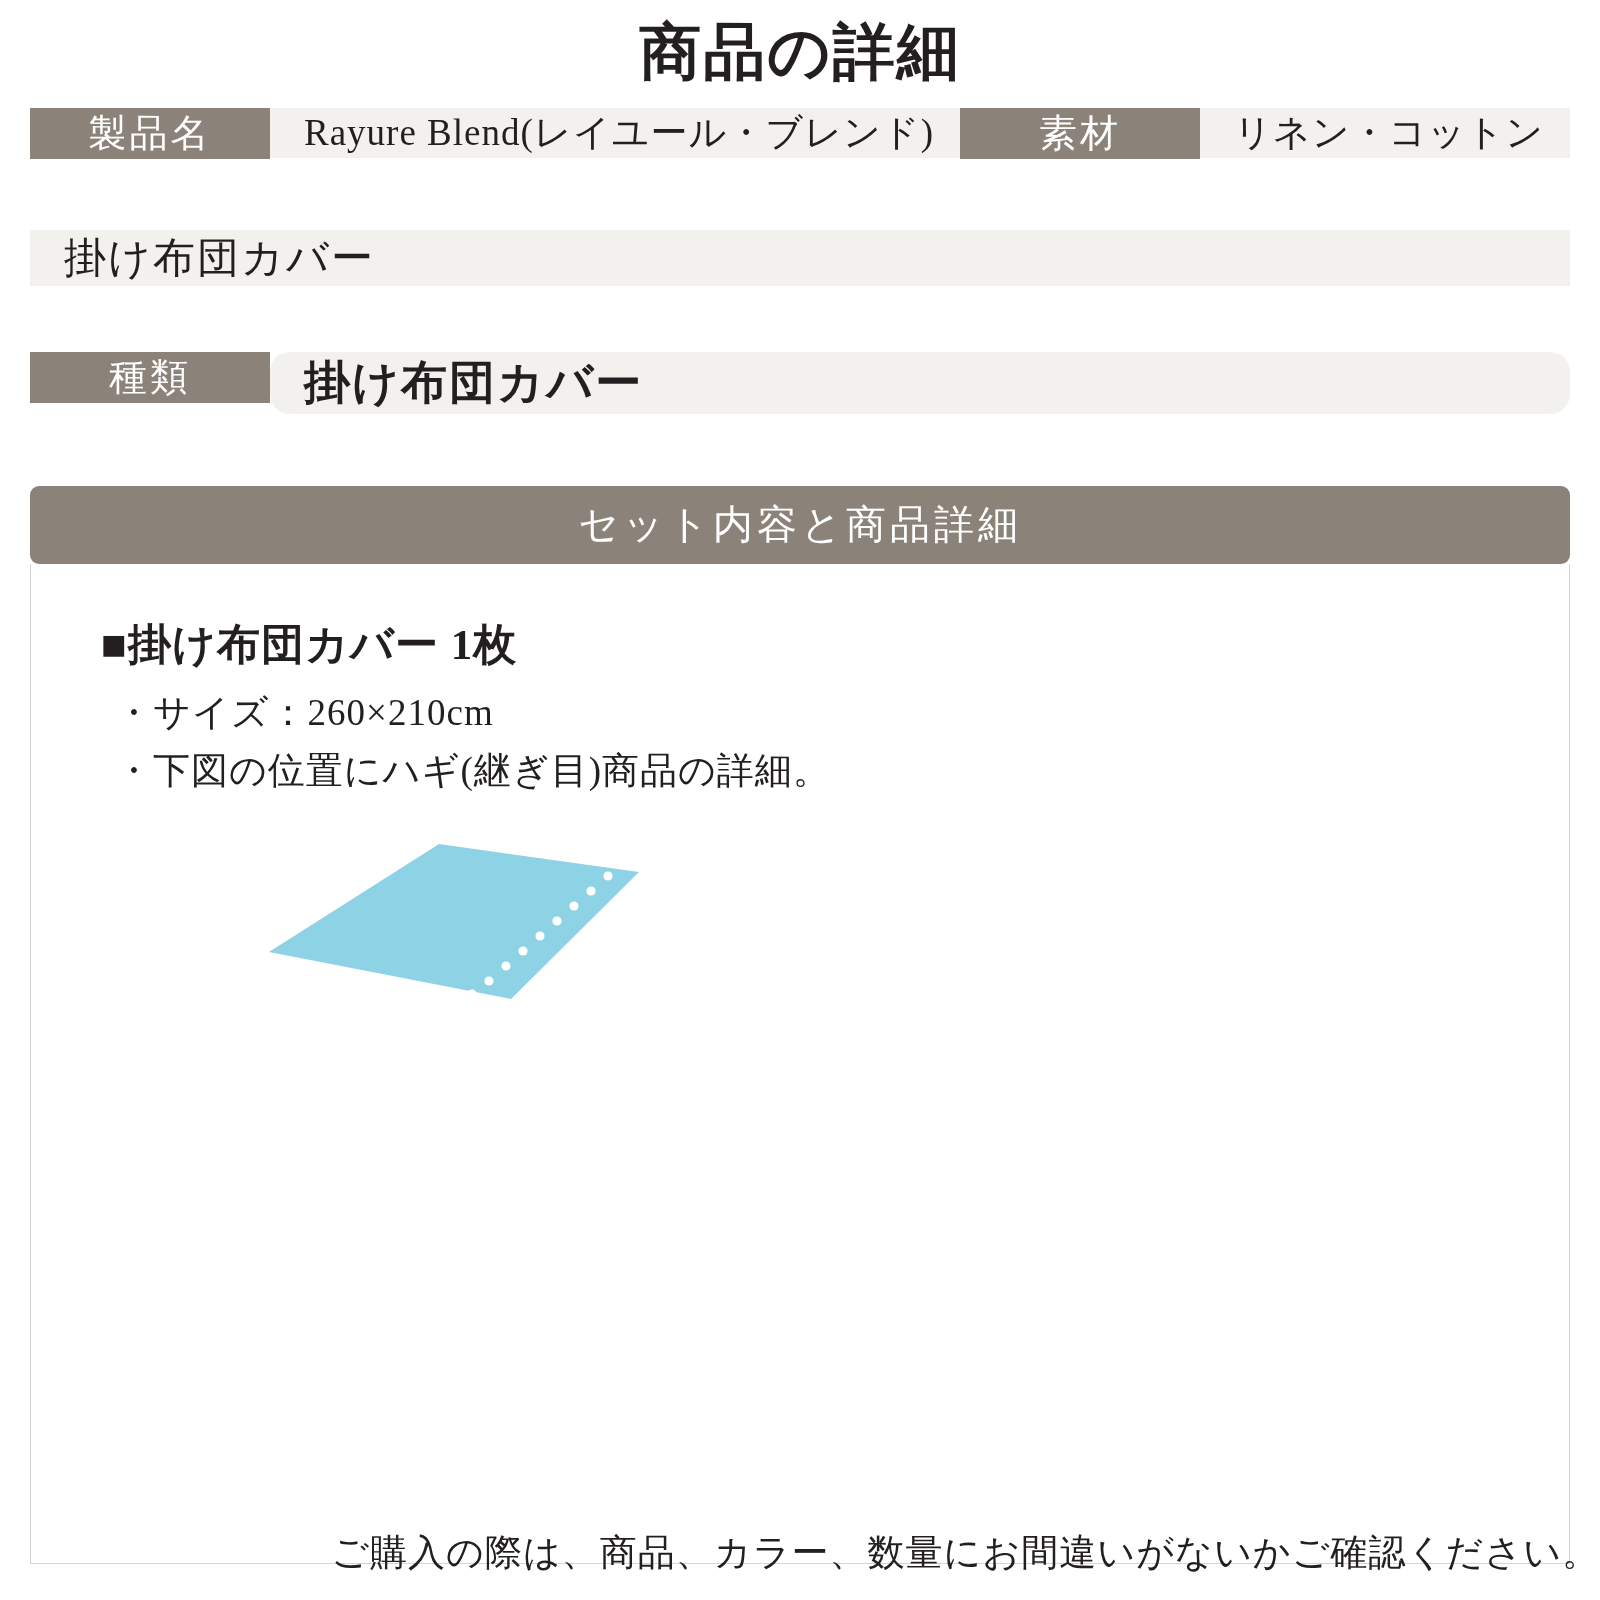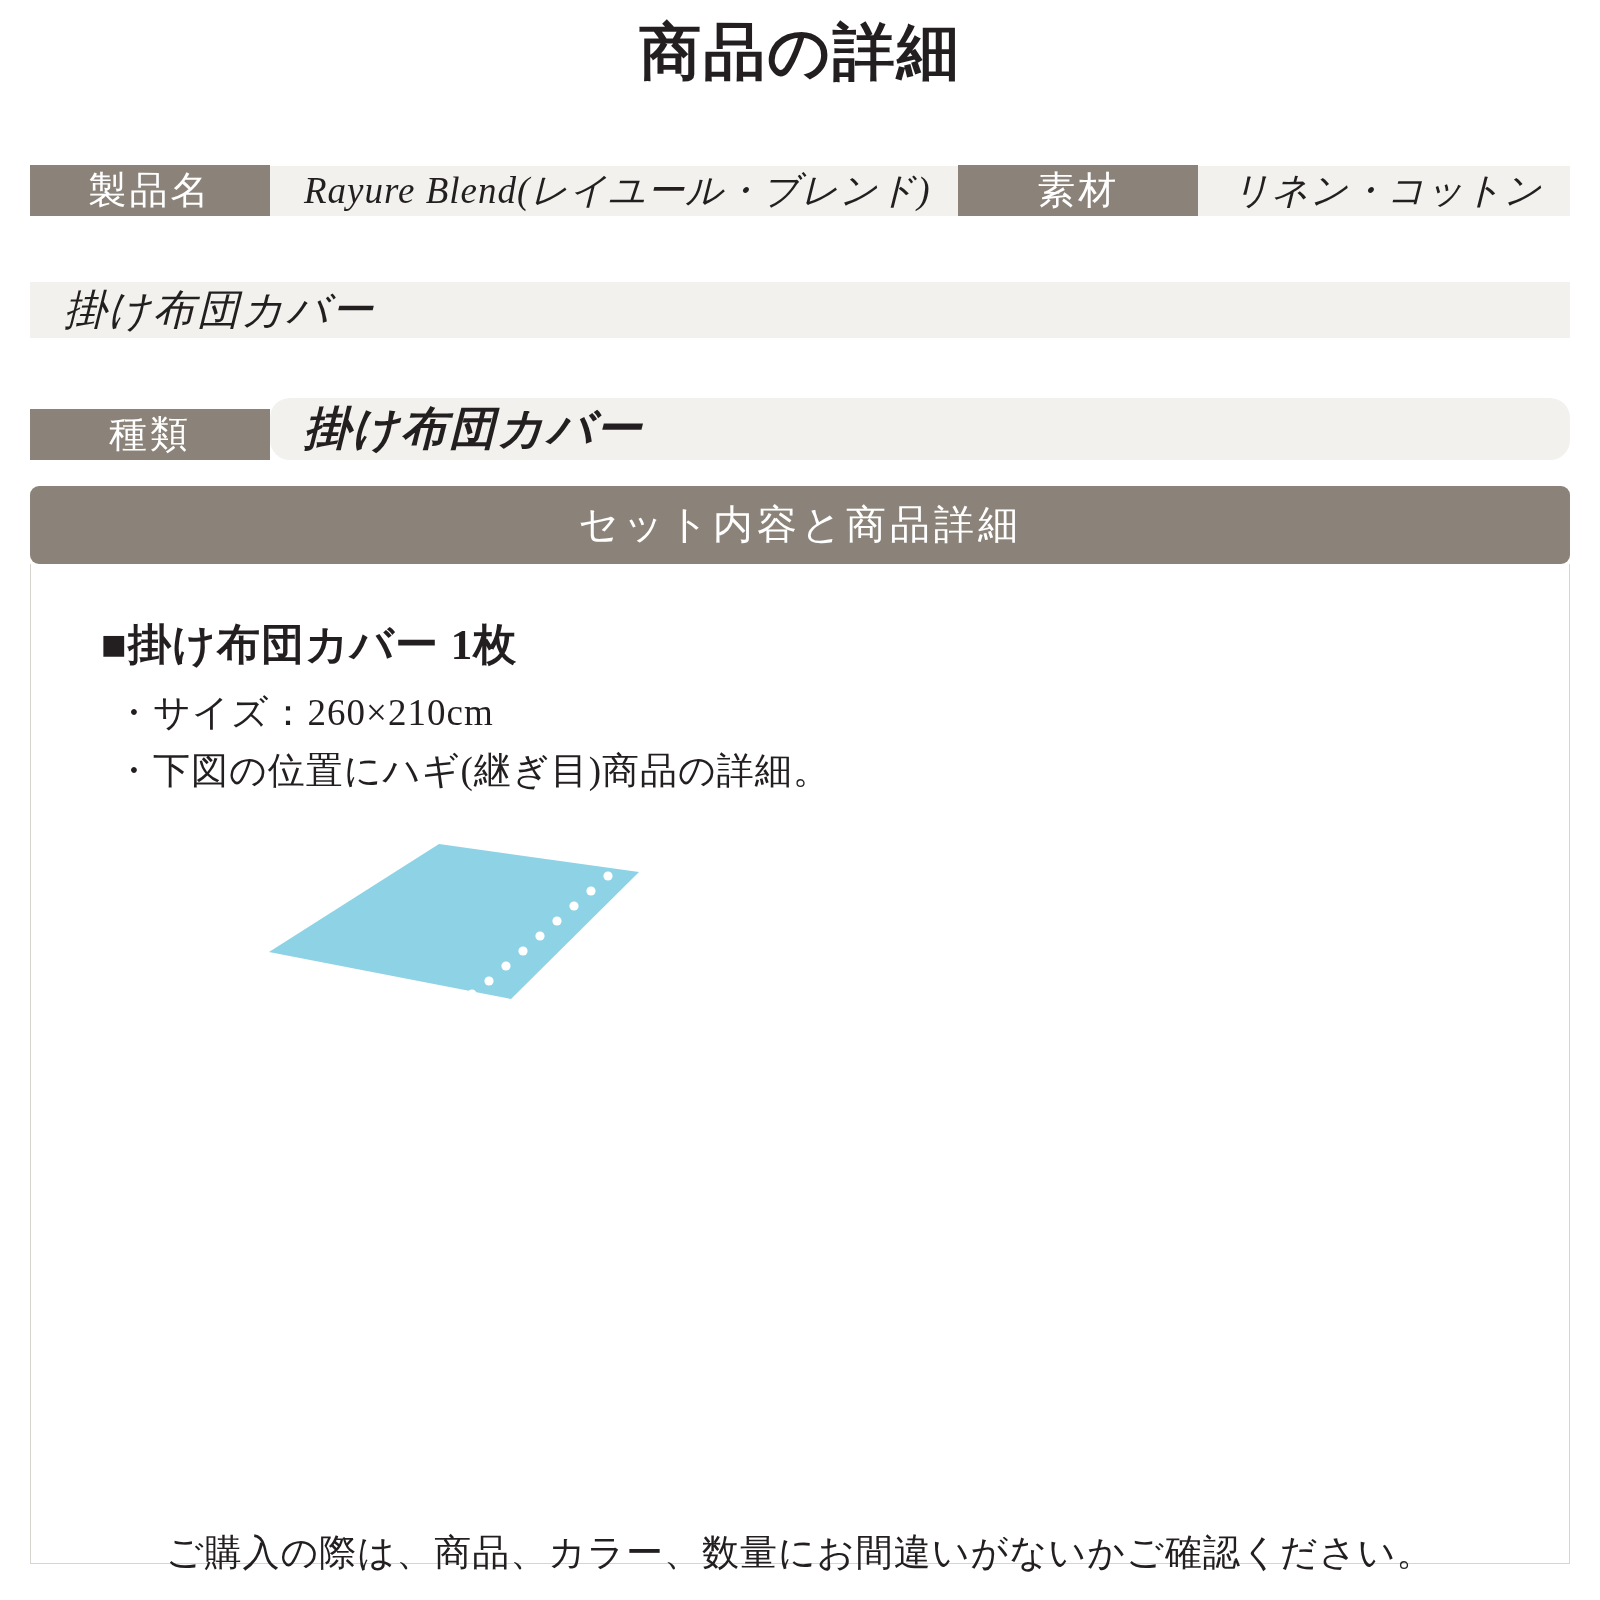--- a/index.html
+++ b/index.html
@@ -31,21 +31,21 @@
     line-height: 1.1;
   }
 
   
   .spec-table {
     width: 1540px;
     margin: 0 auto;
   }
   .spec-row {
     display: flex;
-    align-items: flex-end;
+    align-items: flex-start;
     margin-bottom: 14px;
     height: 108px;
   }
   .spec-label {
     background: #8b8379;
     color: #ffffff;
     display: flex;
     align-items: center;
     justify-content: center;
     font-size: 38px;
@@ -53,21 +53,20 @@
     flex: 0 0 240px;
   }
   .spec-value {
     background: #f2f1ed;
     display: flex;
     align-items: center;
     padding-left: 34px;
     font-size: 37px;
     letter-spacing: 1px;
     flex: 1 1 auto;
-    font-style: italic;
   }
   .spec-value.big {
     font-size: 46px;
     letter-spacing: 2px;
     font-weight: 700;
     border-radius: 20px;
   }
   .spec-value.mid {
     font-size: 42px;
     letter-spacing: 2px;
@@ -117,21 +116,21 @@
     width: 420px;
     height: 200px;
   }
 
   
   .footer-note {
     position: absolute;
     left: 0;
     right: 0;
     bottom: 22px;
-    text-align: center;
+    text-align: right;
     font-size: 37px;
     letter-spacing: 1px;
   }
 </style>
 </head>
 <body>
 
 <div class="page">
 
   <div class="page-title">商品の詳細</div>

